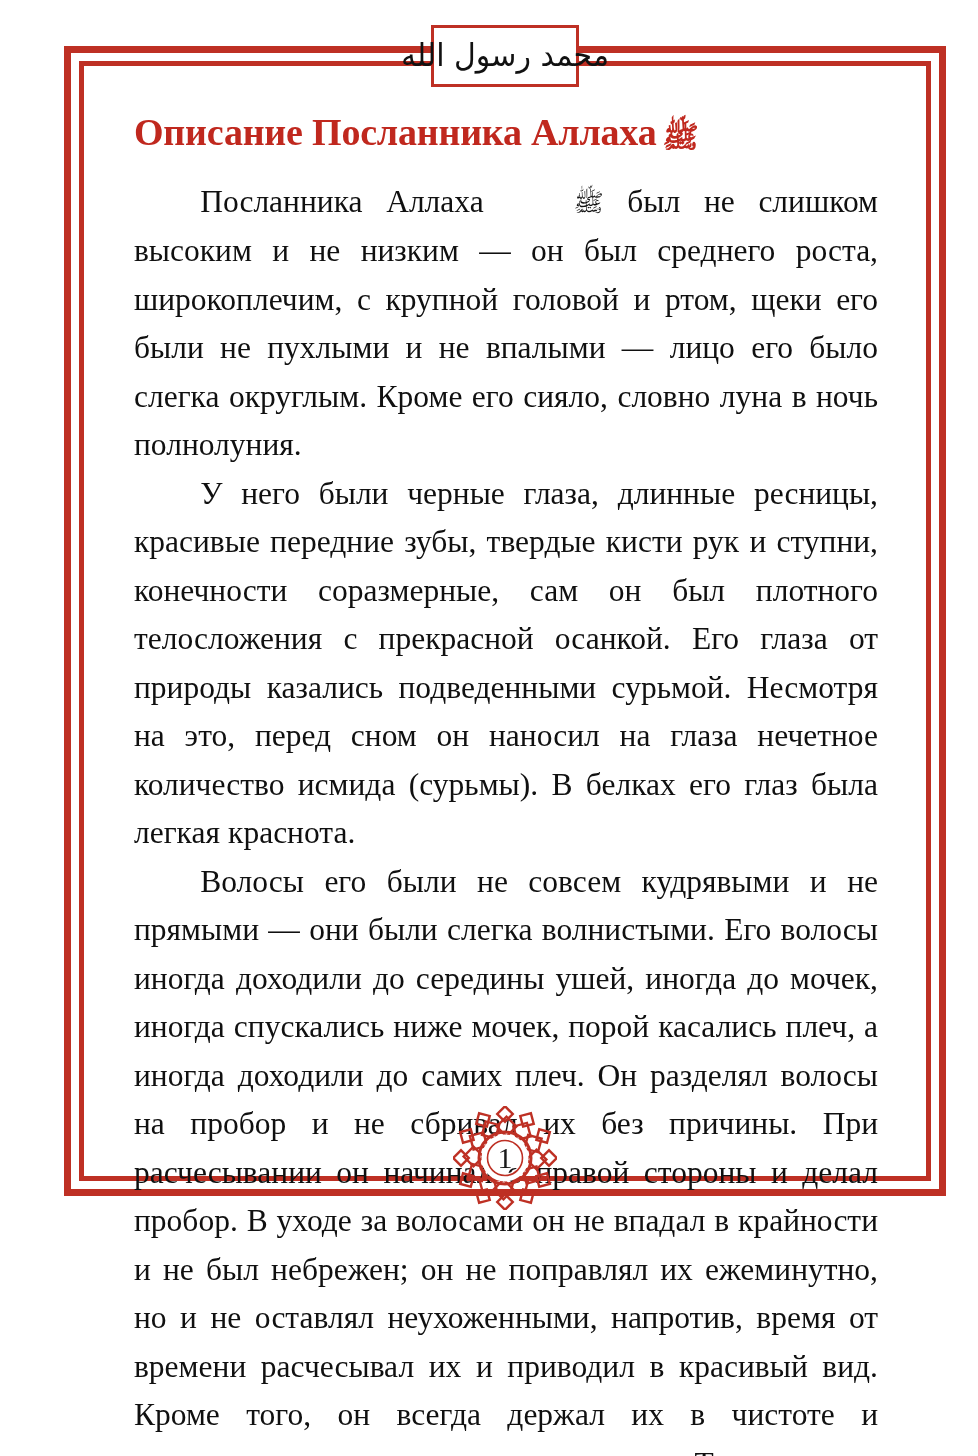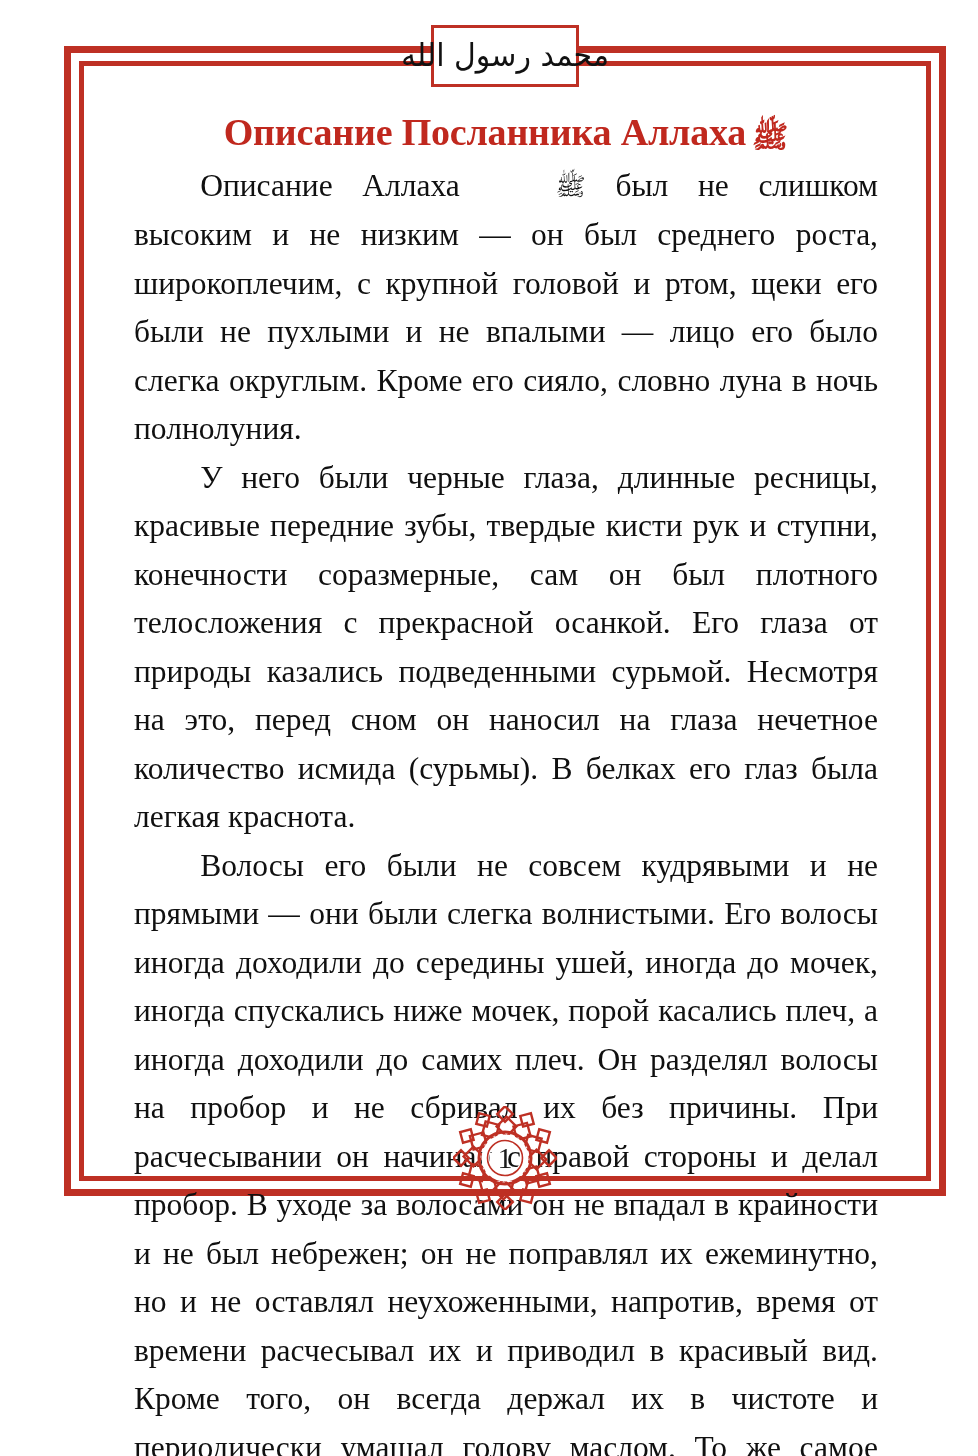--- a/index.html
+++ b/index.html
@@ -69,22 +69,22 @@
 
   
   .content {
     position: absolute;
     left: 118px;
     top: 110px;
     width: 744px;
   }
 
   .page-title {
-    margin: 0 0 6px 0;
-    text-align: center;
+    margin: 0 0 22px 0;
+    text-align: left;
     color: #C0281E;
     font-size: 38px;
     font-weight: bold;
     line-height: 1.2;
     letter-spacing: -0.2px;
     white-space: nowrap;
     font-family: "Liberation Serif", "DejaVu Serif", serif;
   }
   .page-title .saw {
     font-family: "DejaVu Sans", sans-serif;
@@ -163,21 +163,21 @@
   </div>
 
   <div class="content">
 
     <h1 class="page-title">
       <span>Описание Посланника Аллаха</span><span class="saw">ﷺ</span>
     </h1>
 
     <div class="body-text">
 
-      <p><span>Описание Аллаха</span> <span class="saw-black">ﷺ</span><span> был не слишком высоким и не низким — он был среднего роста, широкоплечим, с крупной головой и ртом, щеки его были не пухлыми и не впалыми — лицо его было слегка округлым. Кроме его сияло, словно луна в ночь полнолуния.</span></p>
+      <p><span>Посланника Аллаха</span> <span class="saw-black">ﷺ</span><span> был не слишком высоким и не низким — он был среднего роста, широкоплечим, с крупной головой и ртом, щеки его были не пухлыми и не впалыми — лицо его было слегка округлым. Кроме его сияло, словно луна в ночь полнолуния.</span></p>
 
       <p>У него были черные глаза, длинные ресницы, красивые передние зубы, твердые кисти рук и ступни, конечности соразмерные, сам он был плотного телосложения с прекрасной осанкой. Его глаза от природы казались подведенными сурьмой. Несмотря на это, перед сном он наносил на глаза нечетное количество исмида (сурьмы). В белках его глаз была легкая краснота.</p>
 
       <p>Волосы его были не совсем кудрявыми и не прямыми — они были слегка волнистыми. Его волосы иногда доходили до середины ушей, иногда до мочек, иногда спускались ниже мочек, порой касались плеч, а иногда доходили до самих плеч. Он разделял волосы на пробор и не сбривал их без причины. При расчесывании он начинал с правой стороны и делал пробор. В уходе за волосами он не впадал в крайности и не был небрежен; он не поправлял их ежеминутно, но и не оставлял неухоженными, напротив, время от времени расчесывал их и приводил в красивый вид. Кроме того, он всегда держал их в чистоте и периодически умащал голову маслом. То же самое касалось и его бороды.</p>
 
     </div>
   </div>
 
   <div class="footer">
 

